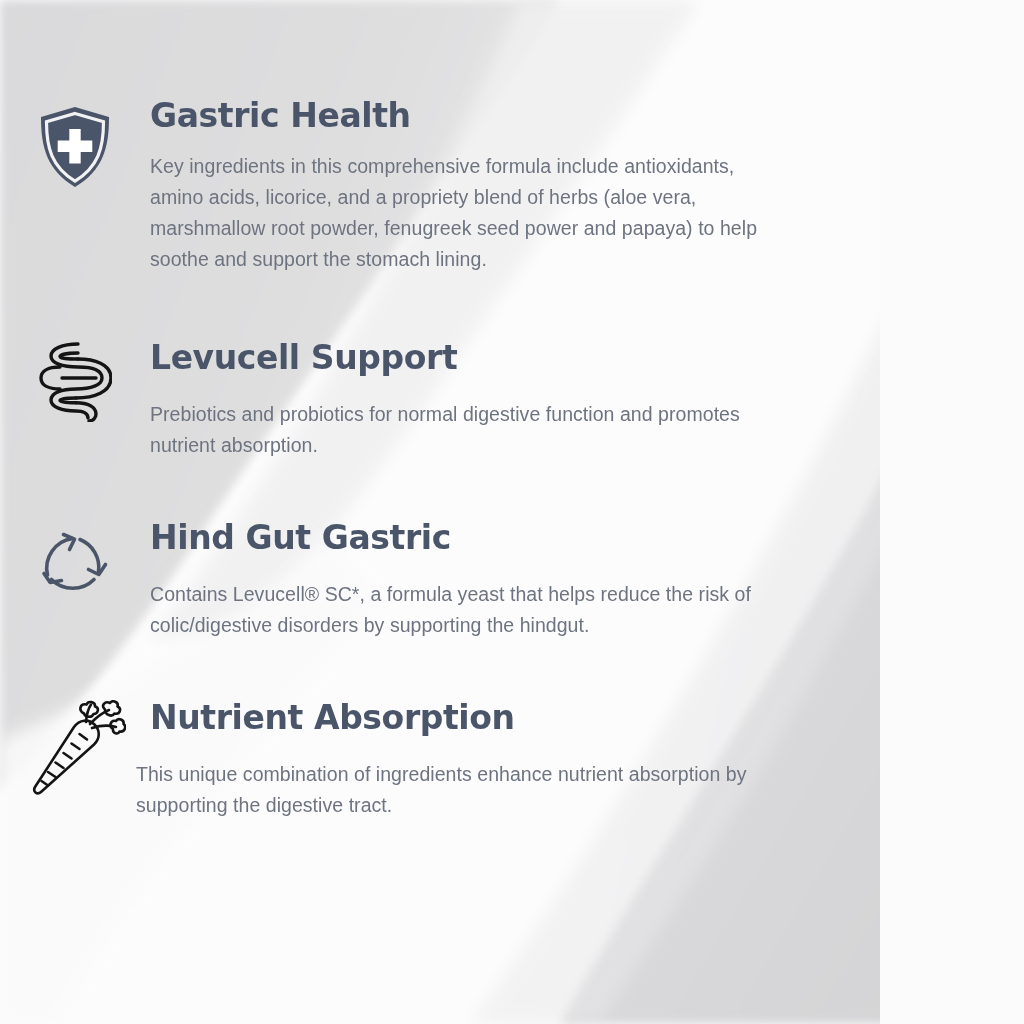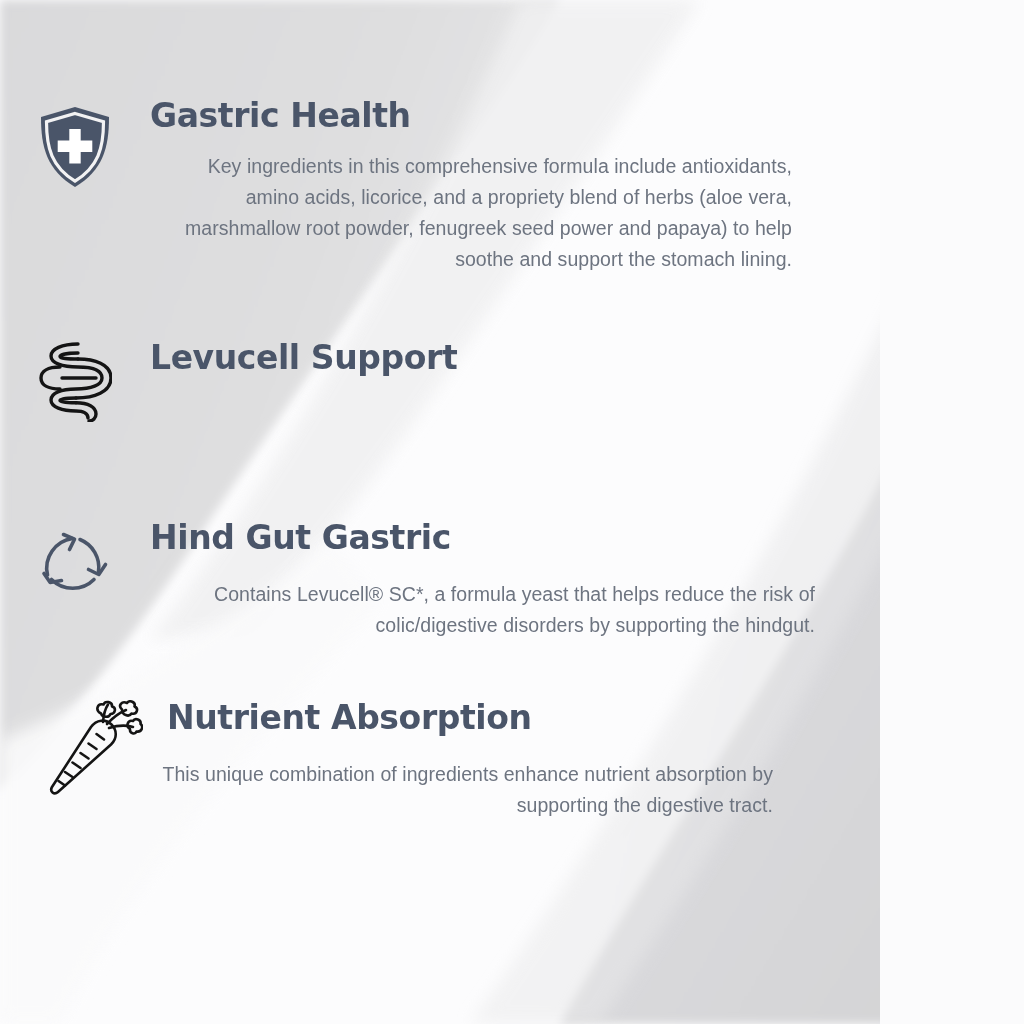--- a/index.html
+++ b/index.html
@@ -67,34 +67,33 @@
   }
 
   .feature-body {
     margin: 0;
     font-family: "Liberation Sans", sans-serif;
     font-weight: 400;
     font-size: 19.5px;
     line-height: 31px;
     color: #6d7480;
     letter-spacing: 0.05px;
-    text-align: right;
   }
 
   
   #feature-gastric   { left: 0px;  top: 98px;  width: 940px; }
   #feature-gastric .feature-body   { margin-top: 16px; max-width: 642px; }
 
   #feature-digestive { left: 0px;  top: 340px; width: 940px; }
   #feature-digestive .feature-body { margin-top: 22px; max-width: 635px; }
 
   #feature-hindgut   { left: 0px;  top: 520px; width: 960px; }
   #feature-hindgut .feature-body   { margin-top: 22px; max-width: 665px; }
 
-  #feature-nutrient  { left: 17px;  top: 700px; width: 960px; }
+  #feature-nutrient  { left: 0px;  top: 700px; width: 960px; }
   #feature-nutrient  .feature-body { margin-top: 22px; max-width: 620px; margin-left: -14px; }
 
   #feature-digestive .icon-col { padding-top: 0px; }
   #feature-hindgut   .icon-col { padding-top: 6px; }
   #feature-nutrient  .icon-col { padding-top: 0px; }
 
   .icon-svg { display: block; }
 </style>
 </head>
 <body>
@@ -179,20 +178,21 @@
                      C 22 62, 28 62.8, 38 62.8"></path>
             <path d="M38 62.8 C 50 62.8, 58 67, 58 74 C 58 78, 55 81, 51 81"></path>
 
             <path d="M22 27 C 10 27, 3 31, 3 38 C 3 45, 10 49, 22 49"></path>
             <path d="M24 38 h34"></path>
           </g>
         </svg>
       </div>
       <div class="text-col">
         <h2 class="feature-title">Levucell Support</h2>
+        <p class="feature-body">Prebiotics and probiotics for normal digestive function and promotes nutrient absorption.</p>
       </div>
     </section>
 
     <section class="feature" id="feature-hindgut">
       <div class="icon-col">
         <svg class="icon-svg" width="80" height="76" viewBox="0 0 80 76" xmlns="http://www.w3.org/2000/svg" aria-hidden="true">
           <g fill="none" stroke="#4a5569" stroke-width="3.6" stroke-linecap="round" stroke-linejoin="round">
 
             <path d="M12.5 49 A 30 30 0 0 1 37.5 12.5"></path>
             <path d="M28.5 8.5 L39.5 13.2 L34.5 23.5"></path>

